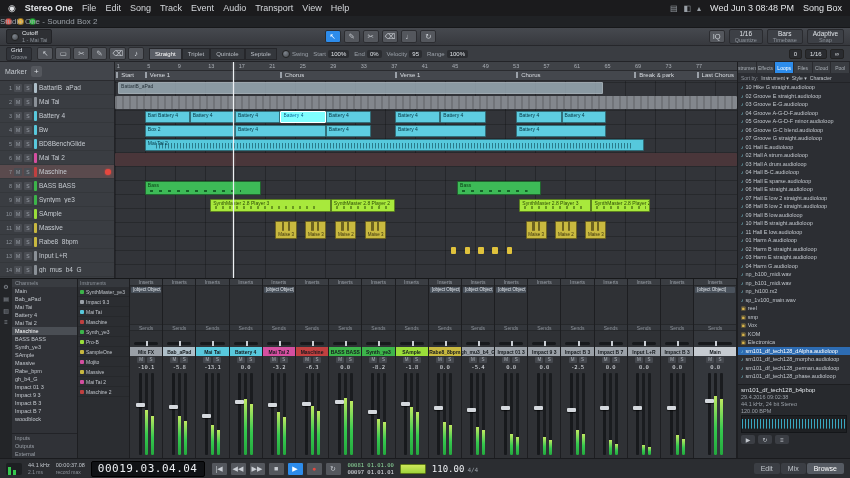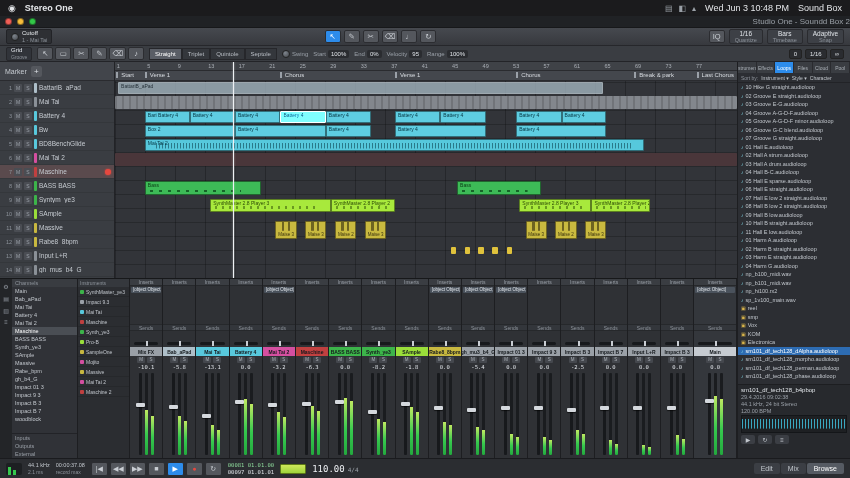--- a/index.html
+++ b/index.html
@@ -14,21 +14,21 @@
   .menubar .menu-item{color:#d4d7db}
   .menubar .sp{flex:1}
   .menubar .sico{color:#9aa0a7;font-size:8px}
   .menubar .clock{color:#e4e6e9}
 
   
   .titlebar{height:12px;background:#202225;border-bottom:1px solid #17181a;
     display:flex;align-items:center;position:relative}
   .tl{width:7px;height:7px;border-radius:50%;margin-left:5px;border:1px solid rgba(0,0,0,.4)}
   .tl.r{background:#f05f57}.tl.y{background:#f6bd3b}.tl.g{background:#33c748}
-  .wtitle{position:absolute;left:0;right:0;text-align:right;font-size:8px;color:#9aa0a7}
+  .wtitle{position:absolute;left:0;right:0;text-align:left;font-size:8px;color:#9aa0a7}
 
   
   .toolbar1{height:18px;background:linear-gradient(#46494f,#37393e);border-bottom:1px solid #26272b;
     display:flex;align-items:center;gap:4px;padding:0 6px}
   .toolbar2{height:16px;background:#3a3d42;border-bottom:1px solid #232428;
     display:flex;align-items:center;gap:5px;padding:0 6px}
   .tbico{min-width:16px;height:13px;background:#54575d;border:1px solid #2c2d31;border-radius:2px;
     color:#c9cdd3;font-size:7.5px;display:flex;align-items:center;justify-content:center;padding:0 2px}
   .tbico.on{background:#2d8ceb;color:#fff}
   .tbico.recbtn{color:#e5483f}
@@ -205,29 +205,41 @@
   .f-views .vbtn.on{background:#565b63;color:#fff}
 </style>
 </head>
 <body>
 
 <div class="screen">
 
   <div class="menubar">
     <span>◉</span>
     <span class="app">Stereo One</span>
+    <span style="display:flex;gap:9px">
+
+    <span class="menu-item">File</span>
+        <span class="menu-item">Edit</span>
+        <span class="menu-item">Song</span>
+        <span class="menu-item">Track</span>
+        <span class="menu-item">Event</span>
+        <span class="menu-item">Audio</span>
+        <span class="menu-item">Transport</span>
+        <span class="menu-item">View</span>
+        <span class="menu-item">Help</span>
+      </span>
     <span class="sp"></span>
     <span style="display:flex;gap:6px">
 
     <span class="sico">▤</span>
         <span class="sico">◧</span>
         <span class="sico">▴</span>
       </span>
-    <span class="clock">Wed Jun 3 10:48 PM</span>
-    <span>Sound Box</span>
+    <span class="clock">Wed Jun 3 08:48 PM</span>
+    <span>Song Box</span>
   </div>
 
   <div class="titlebar">
     <span class="tl r"></span>
     <span class="tl y"></span>
     <span class="tl g"></span>
     <span class="wtitle">Studio One - Soundd Box 2</span>
   </div>
 
   <div class="toolbar1">
@@ -1384,20 +1396,21 @@
         <em></em>
       </div>
     <div class="f-stack">
       <span class="a">44.1 kHz</span>
       <span class="b">2.1 ms</span>
     </div>
     <div class="f-stack">
       <span class="a">00:00:37.08</span>
       <span class="b">record max</span>
     </div>
+    <div class="f-time">00019.03.04.04</div>
     <div class="f-tr">
 
     <span class="tbico">|◀</span>
         <span class="tbico">◀◀</span>
         <span class="tbico">▶▶</span>
         <span class="tbico">■</span>
         <span class="tbico play">▶</span>
         <span class="tbico recbtn">●</span>
         <span class="tbico">↻</span>
       </div>

